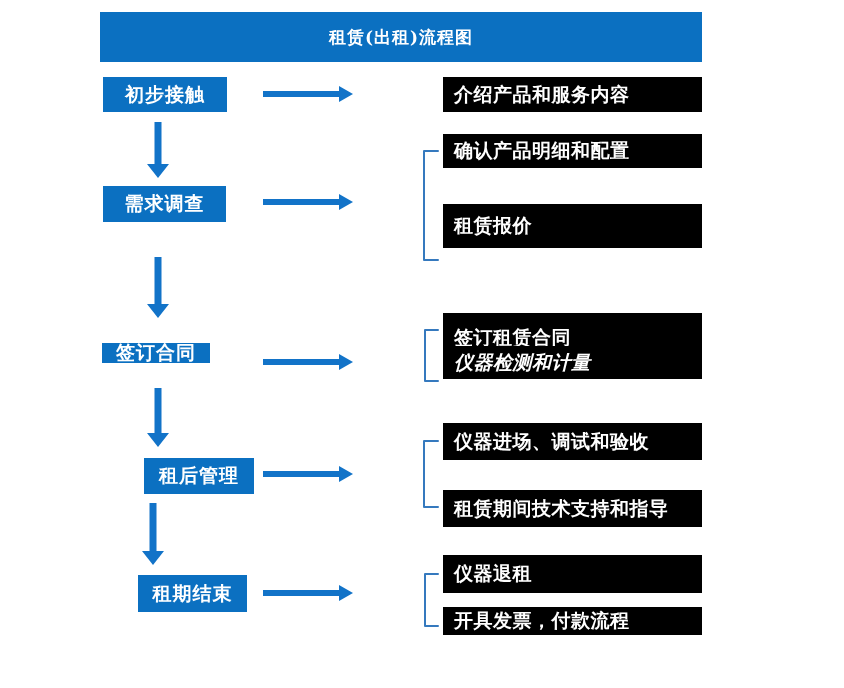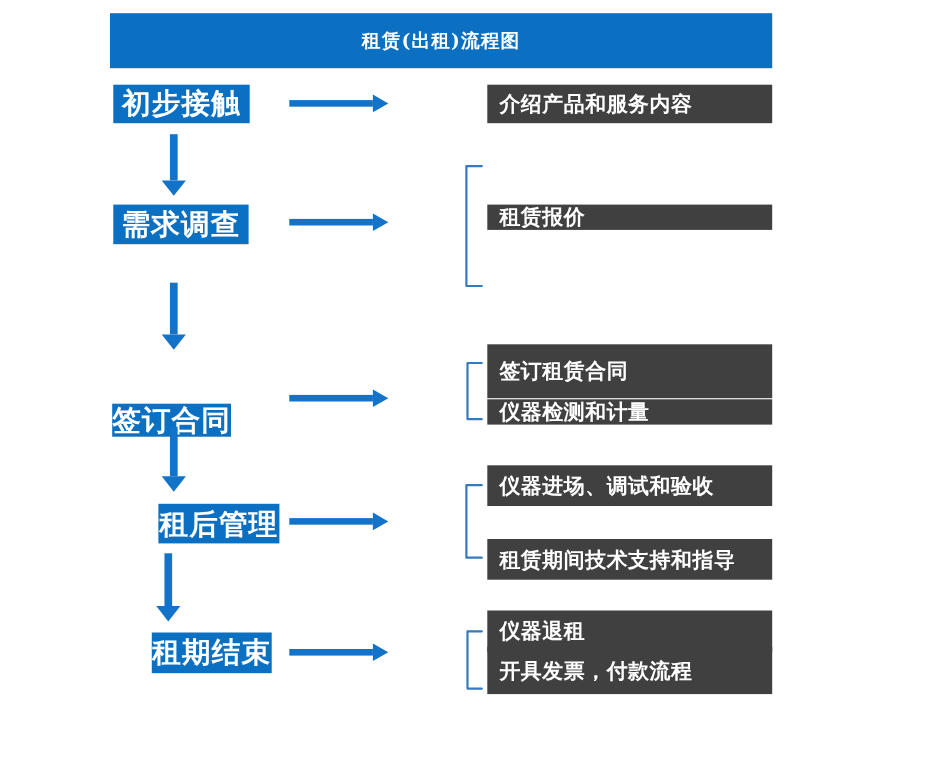--- a/index.html
+++ b/index.html
@@ -11,61 +11,62 @@
   .canvas { position: absolute; left: 0; top: 0; width: 844px; height: 688px; background: #ffffff; }
 
   .title-bar {
     position: absolute; left: 100px; top: 12px; width: 602px; height: 50px;
     background: #0b70c1; color: #ffffff; font-weight: bold; font-size: 17px;
     display: flex; align-items: center; justify-content: center; letter-spacing: 1px;
   }
 
   .step-box {
     position: absolute; background: #0b70c1; color: #ffffff;
-    font-weight: bold; font-size: 26px; letter-spacing: 1px;
+    font-weight: bold; font-size: 19px; letter-spacing: 1px;
     display: flex; align-items: center; justify-content: center;
   }
 
   .out-box {
     position: absolute; left: 443px; width: 259px;
-    background: #404040; color: #ffffff;
+    background: #000000; color: #ffffff;
     font-weight: bold; font-size: 19px; letter-spacing: 0.5px;
     display: flex; align-items: center; padding-left: 11px;
     white-space: nowrap; overflow: hidden;
   }
 
   .overlay-svg { position: absolute; left: 0; top: 0; width: 844px; height: 688px; pointer-events: none; }
   .arrow { fill: #1273c8; }
   .bracket { fill: none; stroke: #3579be; stroke-width: 2; stroke-linejoin: round; stroke-linecap: round; }
 </style>
 </head>
 <body>
 
 <div class="canvas">
 
   <div class="title-bar">租赁(出租)流程图</div>
 
   <div class="step-box" style="left:103px; top:77px;  width:124px; height:35px;">初步接触</div>
   <div class="step-box" style="left:103px; top:186px; width:123px; height:36px;text-align:right;">需求调查</div>
-  <div class="step-box" style="left:102px; top:343px; width:108px; height:30px;margin-top:24px;">签订合同</div>
+  <div class="step-box" style="left:102px; top:343px; width:108px; height:20px;">签订合同</div>
   <div class="step-box" style="left:100px; top:458px; width:110px; height:36px;margin-left:44px;">租后管理</div>
   <div class="step-box" style="left:100px; top:575px; width:109px; height:37px;margin-left:38px;">租期结束</div>
 
   <div class="out-box" style="top:77px;  height:35px;">介绍产品和服务内容</div>
 
-  <div class="out-box" style="top:186px; height:23px;">租赁报价</div>
+  <div class="out-box" style="top:134px; height:34px;">确认产品明细和配置</div>
+  <div class="out-box" style="top:204px; height:44px;">租赁报价</div>
 
   <div class="out-box" style="top:313px; height:49px;">签订租赁合同</div>
-  <div class="out-box" style="top:363px; height:23px;">仪器检测和计量</div>
+  <div class="out-box" style="top:346px; height:33px;font-style:italic;">仪器检测和计量</div>
 
   <div class="out-box" style="top:423px; height:37px;">仪器进场、调试和验收</div>
   <div class="out-box" style="top:490px; height:37px;">租赁期间技术支持和指导</div>
 
   <div class="out-box" style="top:555px; height:38px;">仪器退租</div>
-  <div class="out-box" style="top:588px; height:43px;">开具发票，付款流程</div>
+  <div class="out-box" style="top:607px; height:28px;">开具发票，付款流程</div>
 
   <svg class="overlay-svg" viewBox="0 0 844 688">
 
     <g>
       <rect class="arrow" x="154.5" y="122" width="7" height="42"></rect>
       <polygon class="arrow" points="147,164 169,164 158,178"></polygon>
     </g>
     <g>
       <rect class="arrow" x="154.5" y="257" width="7" height="47"></rect>
       <polygon class="arrow" points="147,304 169,304 158,318"></polygon>

